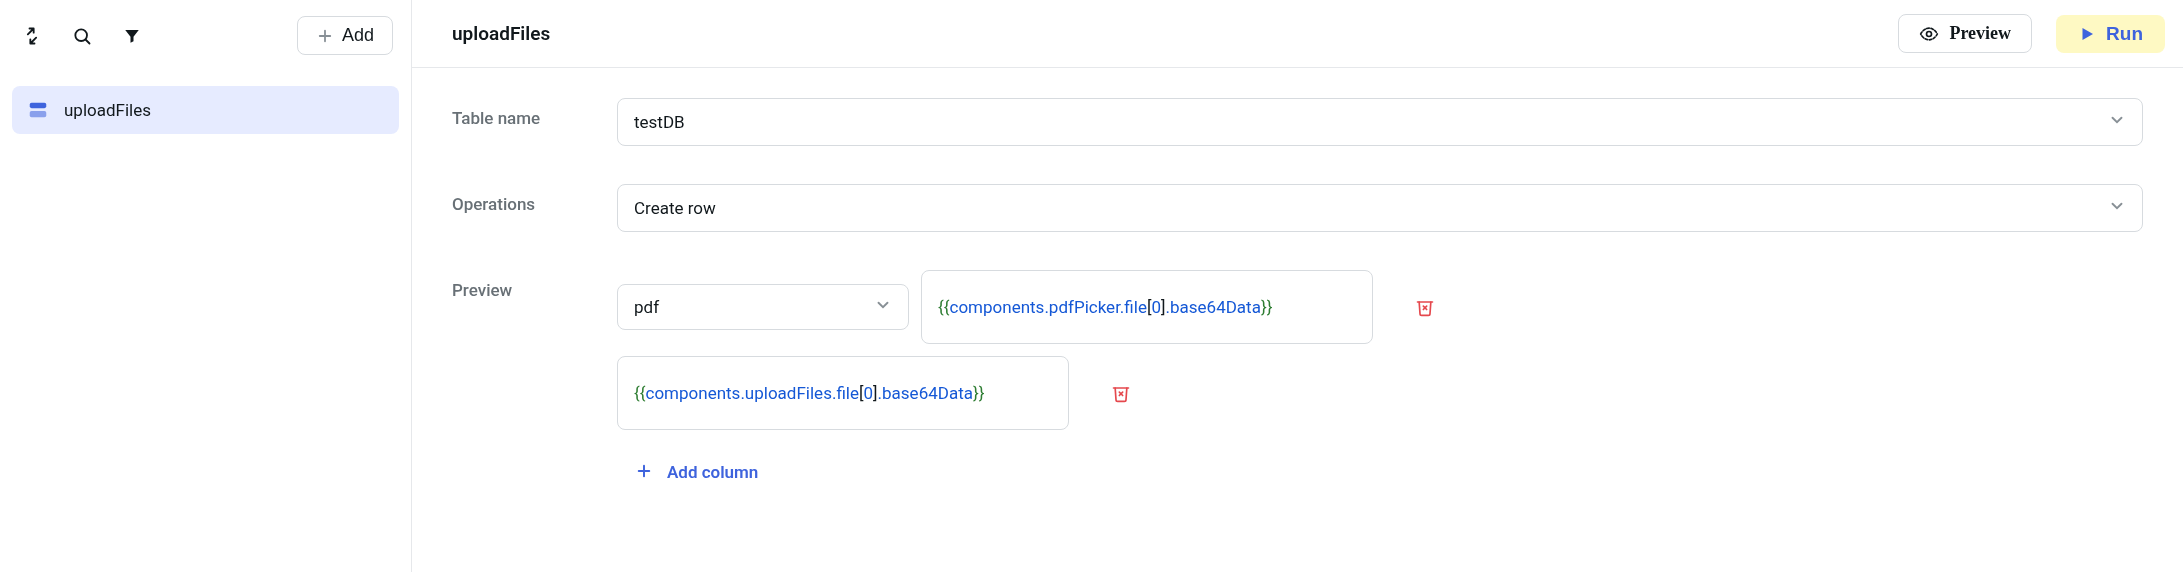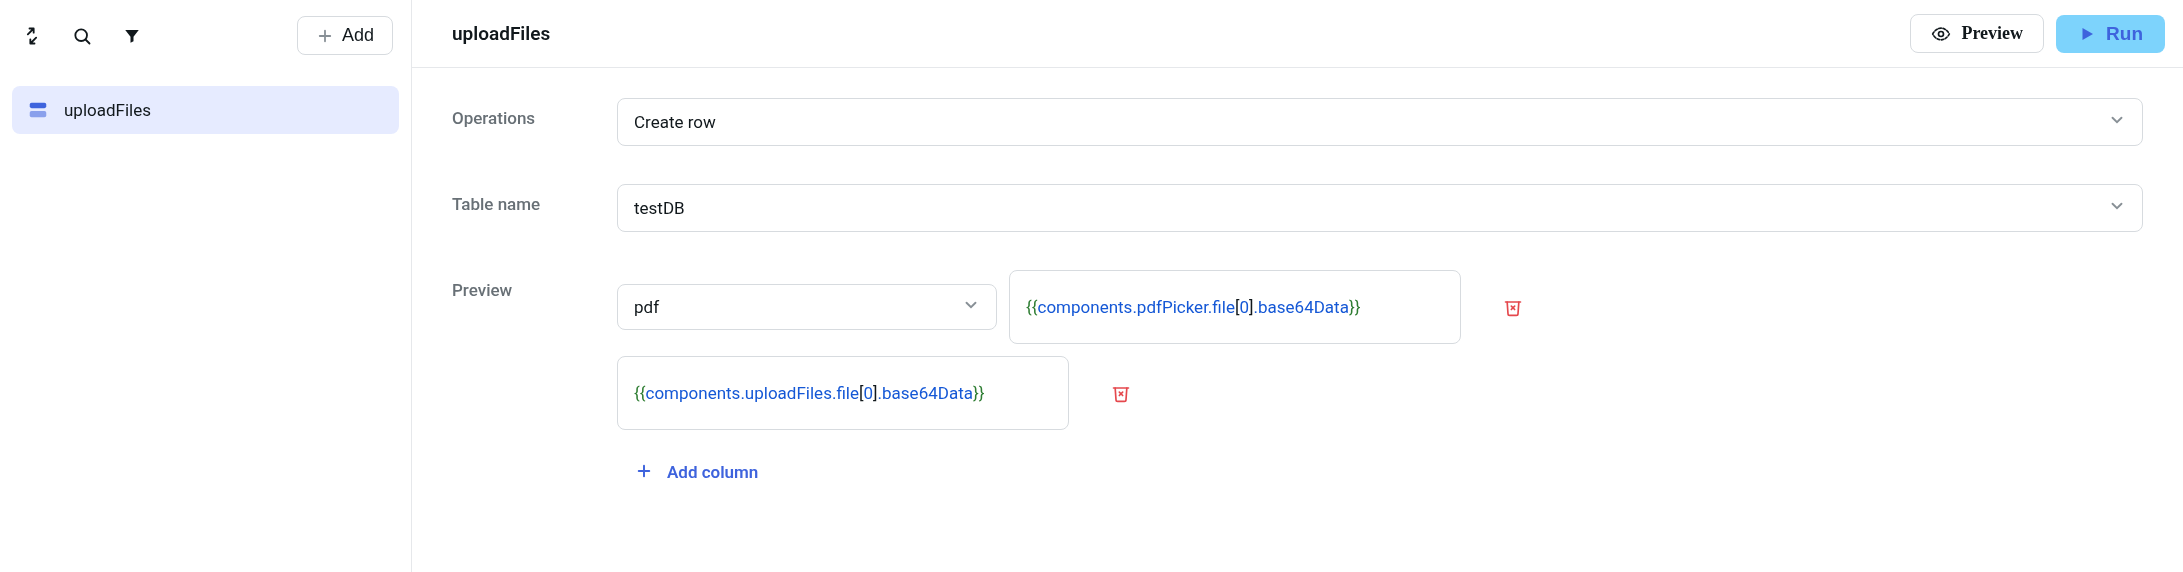--- a/index.html
+++ b/index.html
@@ -115,25 +115,26 @@
       cursor: pointer;
       font-family: Liberation Serif, serif;
     }
     .run-btn {
       display: flex;
       align-items: center;
       gap: 10px;
       padding: 8px 22px;
       border: none;
       border-radius: 8px;
-      background: #7dd3fc;
+      background: #fef9c3;
       font-size: 19px;
       font-weight: 600;
       color: #3e63dd;
       cursor: pointer;
+      margin-left: 12px;
     }
     .run-btn svg {
       fill: #3e63dd;
     }
     .main-body {
       padding: 30px 40px;
     }
     .form-row {
       display: flex;
       align-items: flex-start;
@@ -173,21 +174,21 @@
       display: flex;
       flex-direction: column;
       gap: 12px;
     }
     .column-row {
       display: flex;
       align-items: center;
       gap: 12px;
     }
     .col-select {
-      width: 380px;
+      width: 292px;
       display: flex;
       align-items: center;
       justify-content: space-between;
       padding: 11px 16px;
       border: 1px solid #d7dbdf;
       border-radius: 8px;
       background: #fff;
       font-size: 17px;
       color: #11181c;
       cursor: pointer;
@@ -290,47 +291,47 @@
         <svg width="18" height="18" viewBox="0 0 24 24">
           <path d="M6 4l14 8-14 8V4z"></path>
         </svg>
         <span>Run</span>
       </button>
     </div>
 
     <div class="main-body">
 
       <div class="form-row">
+        <div class="form-label">Table name</div>
+        <div class="form-control">
+          <div class="select-box">
+            <span>testDB</span>
+            <span class="chevron">
+              <svg width="18" height="18" viewBox="0 0 24 24" fill="none" stroke="currentColor" stroke-width="2.5" stroke-linecap="round">
+                  <polyline points="6 9 12 15 18 9"></polyline>
+                </svg>
+            </span>
+          </div>
+        </div>
+      </div>
+
+      <div class="form-row">
         <div class="form-label">Operations</div>
         <div class="form-control">
           <div class="select-box">
             <span>Create row</span>
             <span class="chevron">
               <svg width="18" height="18" viewBox="0 0 24 24" fill="none" stroke="currentColor" stroke-width="2.5" stroke-linecap="round">
                   <polyline points="6 9 12 15 18 9"></polyline>
                 </svg>
             </span>
           </div>
         </div>
       </div>
 
-      <div class="form-row">
-        <div class="form-label">Table name</div>
-        <div class="form-control">
-          <div class="select-box">
-            <span>testDB</span>
-            <span class="chevron">
-              <svg width="18" height="18" viewBox="0 0 24 24" fill="none" stroke="currentColor" stroke-width="2.5" stroke-linecap="round">
-                  <polyline points="6 9 12 15 18 9"></polyline>
-                </svg>
-            </span>
-          </div>
-        </div>
-      </div>
-
       <div class="form-row columns-row">
         <div class="form-label">Preview</div>
         <div class="form-control">
           <div class="columns-list">
 
             <div class="column-row">
               <div class="col-select">
                 <span>pdf</span>
                 <span class="chevron">
                   <svg width="18" height="18" viewBox="0 0 24 24" fill="none" stroke="currentColor" stroke-width="2.5" stroke-linecap="round">

